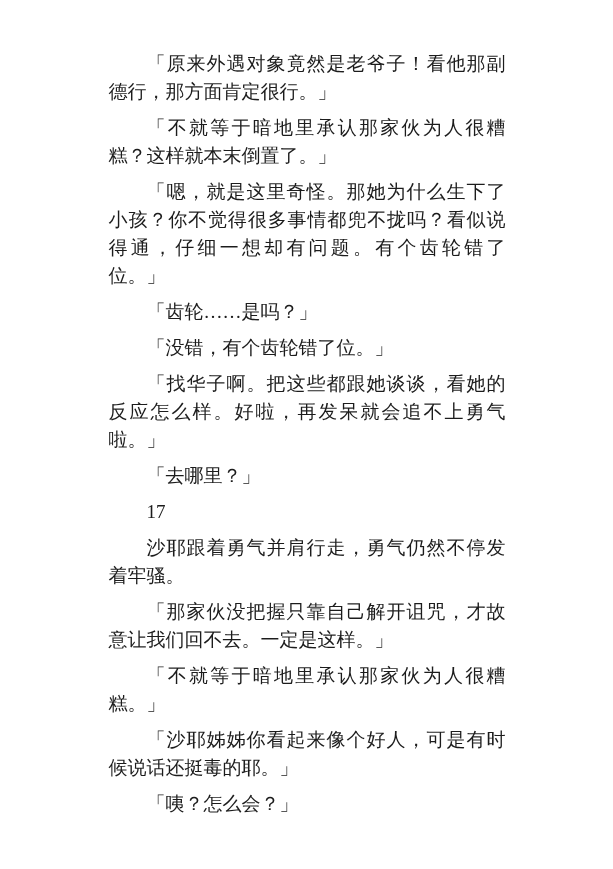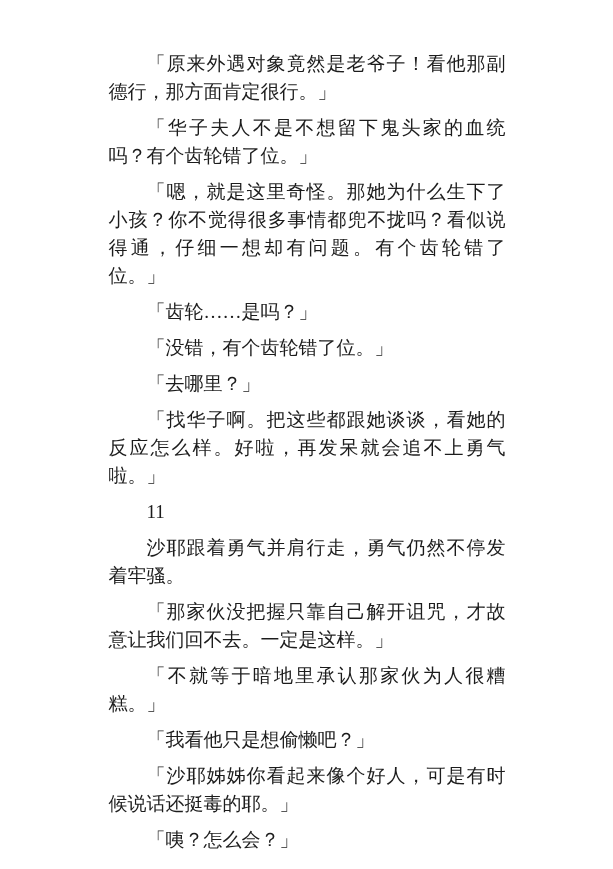--- a/index.html
+++ b/index.html
@@ -30,26 +30,25 @@
   }
   .section-number {
     text-align: left;
   }
 </style>
 </head>
 <body>
 
 <div class="page">
   <p>「原来外遇对象竟然是老爷子！看他那副德行，那方面肯定很行。」</p>
-  <p>「华子夫人不是不想留下鬼头家的血统吗？有个齿轮错了位。」</p>
+  <p>「不就等于暗地里承认那家伙为人很糟糕？这样就本末倒置了。」</p>
   <p>「嗯，就是这里奇怪。那她为什么生下了小孩？你不觉得很多事情都兜不拢吗？看似说得通，仔细一想却有问题。有个齿轮错了位。」</p>
   <p>「齿轮……是吗？」</p>
   <p>「没错，有个齿轮错了位。」</p>
+  <p>「找华子啊。把这些都跟她谈谈，看她的反应怎么样。好啦，再发呆就会追不上勇气啦。」</p>
   <p>「去哪里？」</p>
-  <p>「找华子啊。把这些都跟她谈谈，看她的反应怎么样。好啦，再发呆就会追不上勇气啦。」</p>
-  <p class="section-number">11</p>
+  <p class="section-number">17</p>
   <p>沙耶跟着勇气并肩行走，勇气仍然不停发着牢骚。</p>
   <p>「那家伙没把握只靠自己解开诅咒，才故意让我们回不去。一定是这样。」</p>
   <p>「不就等于暗地里承认那家伙为人很糟糕。」</p>
-  <p>「我看他只是想偷懒吧？」</p>
   <p>「沙耶姊姊你看起来像个好人，可是有时候说话还挺毒的耶。」</p>
   <p>「咦？怎么会？」</p>
 </div>
 
 </body></html>

